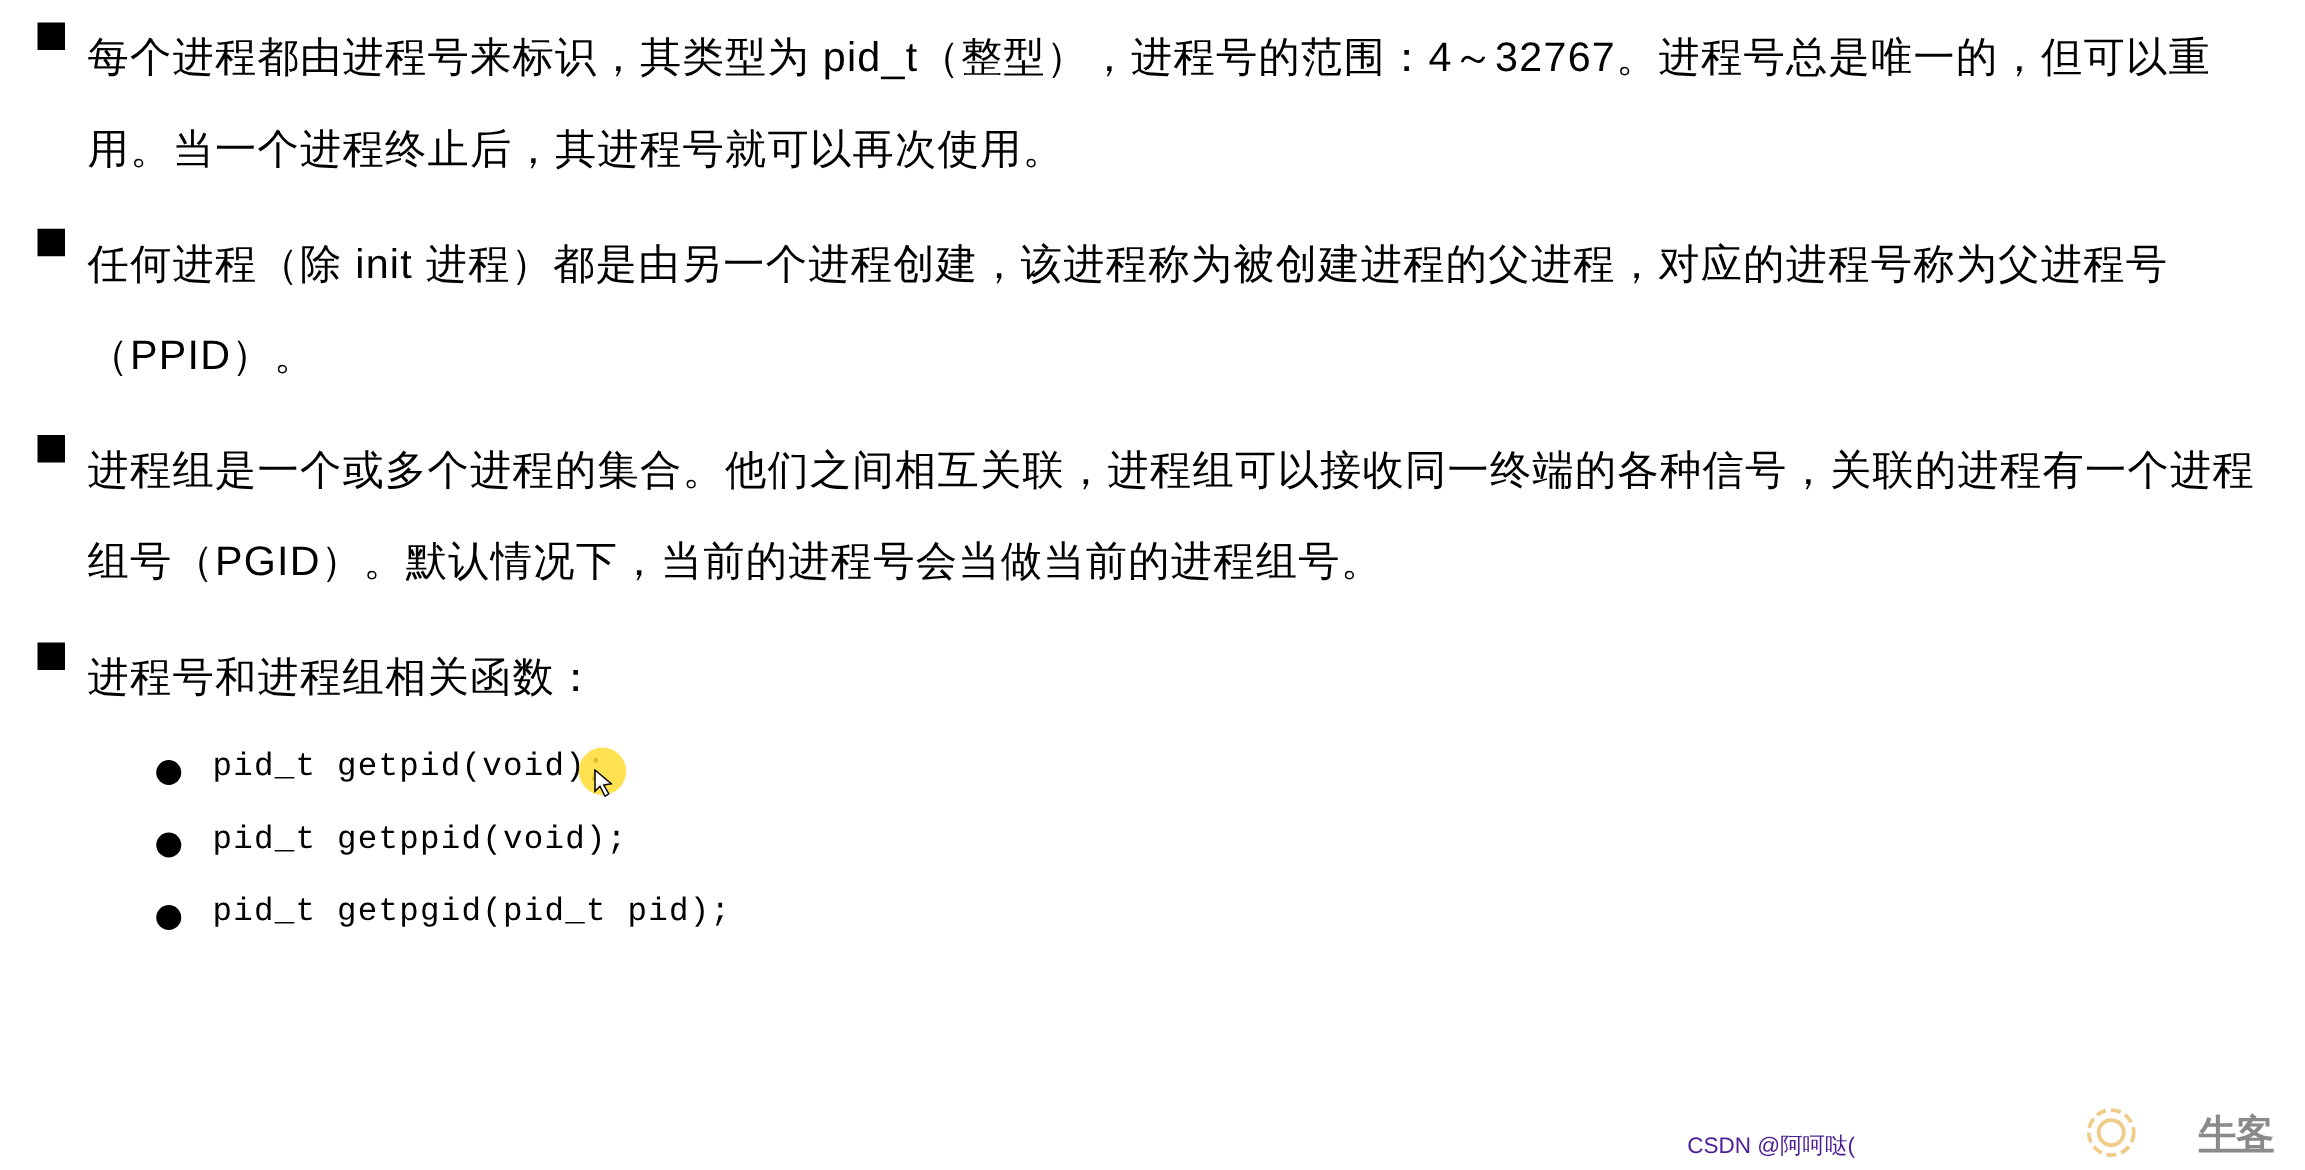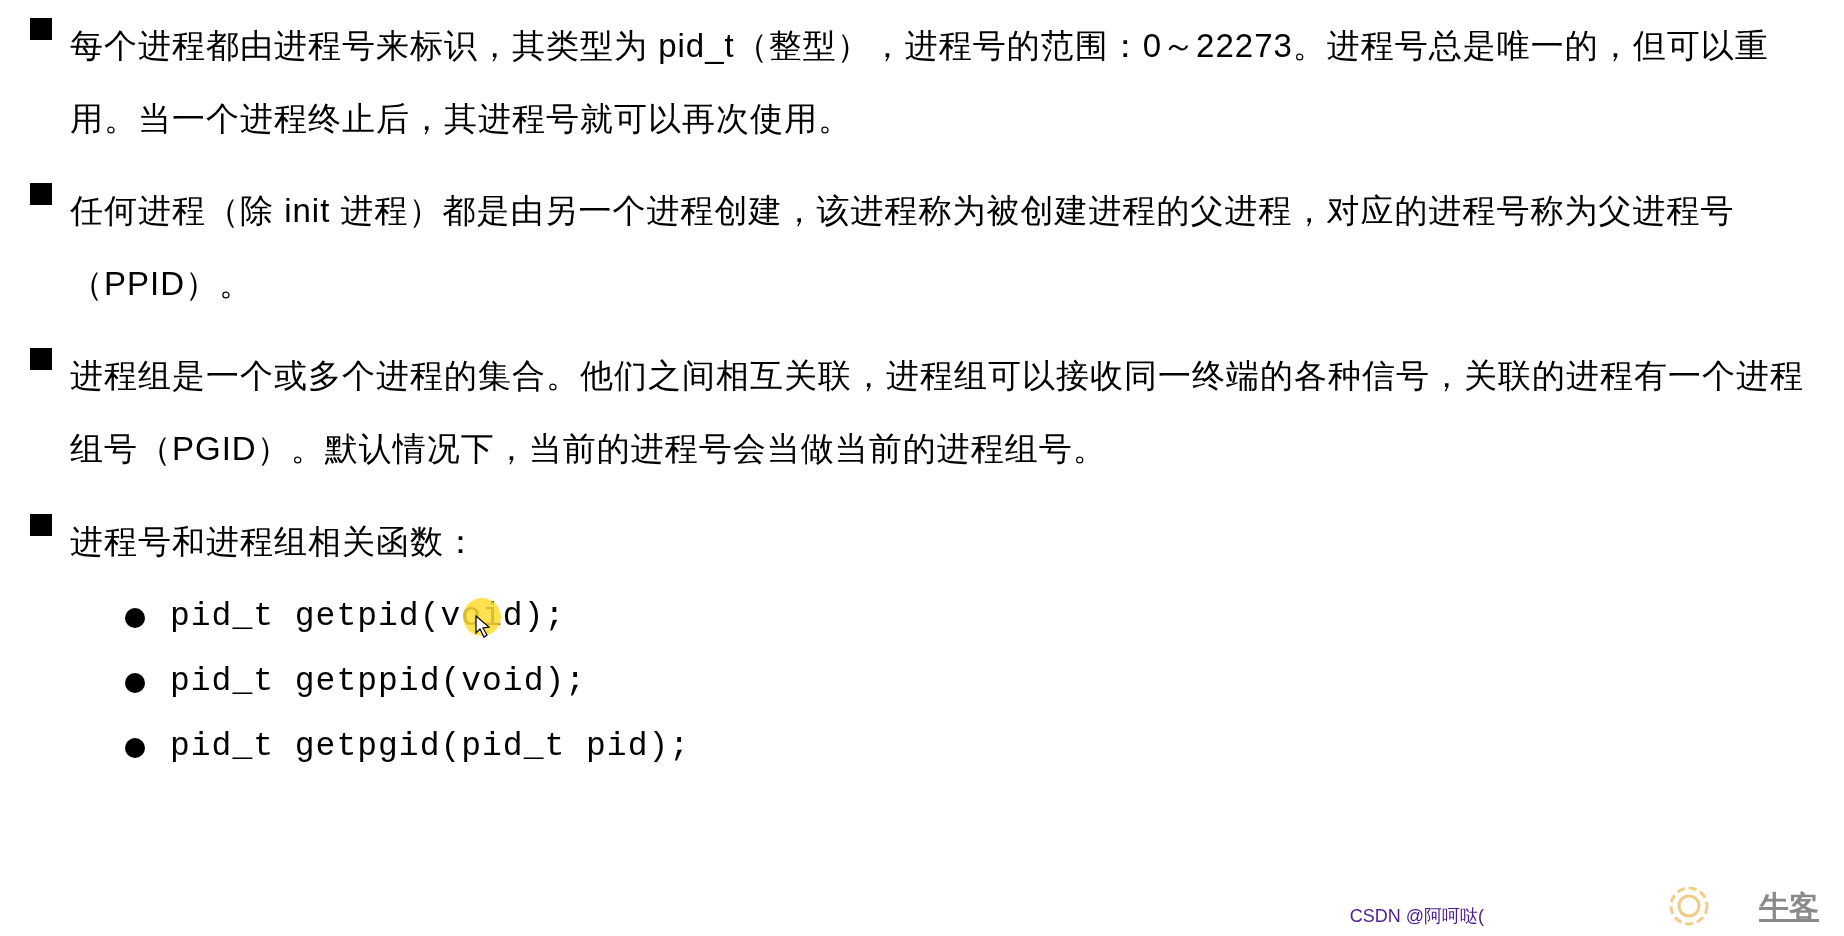--- a/index.html
+++ b/index.html
@@ -51,21 +51,21 @@
       position: absolute;
       left: 5px;
       top: 10px;
       width: 20px;
       height: 20px;
       border-radius: 50%;
       background: #000000;
     }
     .code-text {
       font-family: "Courier New", monospace;
-      font-size: 33px;
+      font-size: 26px;
       color: #000000;
       letter-spacing: 1px;
     }
     .cursor-highlight {
       position: absolute;
       left: 463px;
       top: 598px;
       width: 38px;
       height: 38px;
       border-radius: 50%;
@@ -108,21 +108,21 @@
       z-index: 2;
     }
   </style>
 </head>
 <body>
 
 <div class="content-wrapper">
   <ul class="bullet-list">
     <li class="bullet-item">
       <span class="square-bullet"></span>
-      <div class="bullet-text">每个进程都由进程号来标识，其类型为 pid_t（整型），进程号的范围：0～22273。进程号总是唯一的，但可以重用。当一个进程终止后，其进程号就可以再次使用。</div>
+      <div class="bullet-text">每个进程都由进程号来标识，其类型为 pid_t（整型），进程号的范围：4～32767。进程号总是唯一的，但可以重用。当一个进程终止后，其进程号就可以再次使用。</div>
     </li>
     <li class="bullet-item">
       <span class="square-bullet"></span>
       <div class="bullet-text">任何进程（除 init 进程）都是由另一个进程创建，该进程称为被创建进程的父进程，对应的进程号称为父进程号（PPID）。</div>
     </li>
     <li class="bullet-item">
       <span class="square-bullet"></span>
       <div class="bullet-text">进程组是一个或多个进程的集合。他们之间相互关联，进程组可以接收同一终端的各种信号，关联的进程有一个进程组号（PGID）。默认情况下，当前的进程号会当做当前的进程组号。</div>
     </li>
     <li class="bullet-item">

